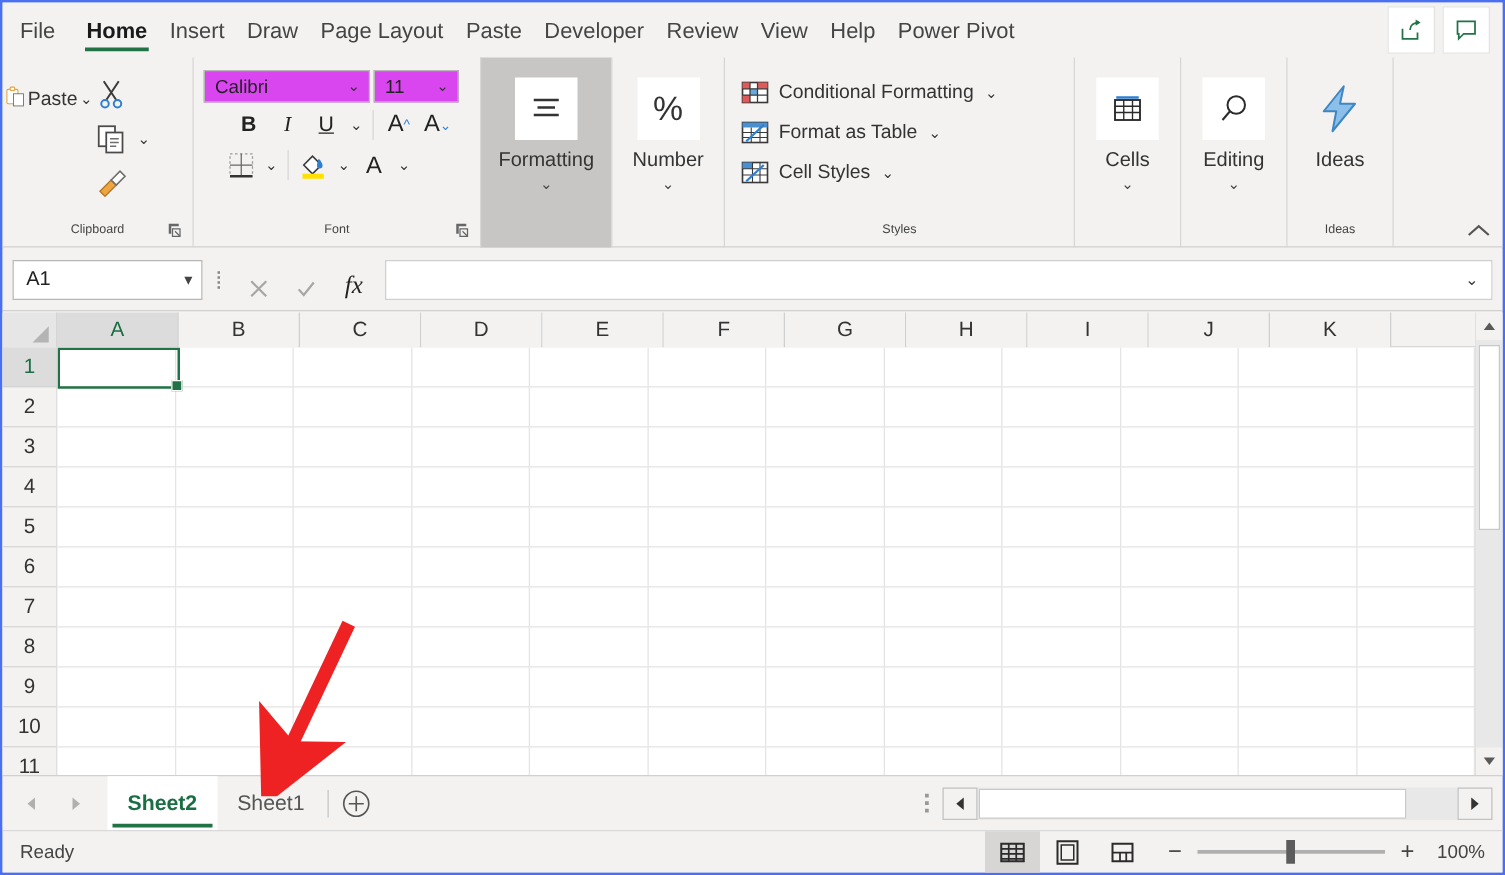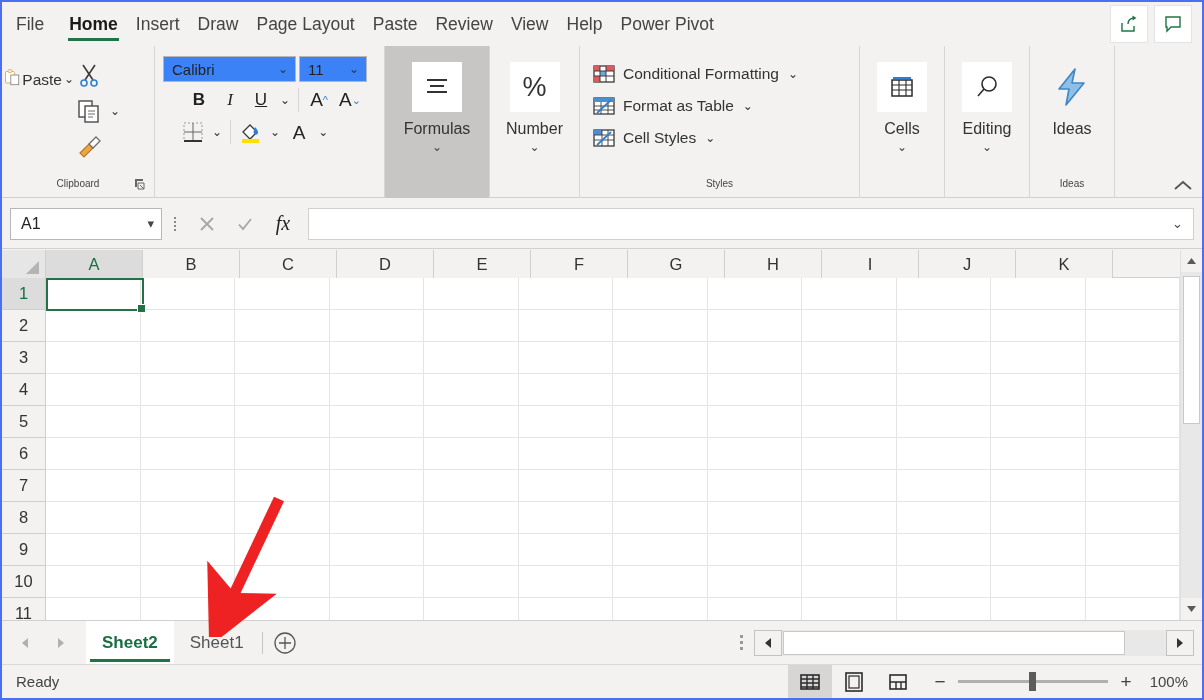--- a/index.html
+++ b/index.html
@@ -87,21 +87,21 @@
     display: flex; flex-direction: column; align-items: flex-start;
     padding-top: 8px; gap: 6px;
   }
   .clip-row { display: flex; align-items: center; gap: 6px; height: 30px; }
 
   
   .g-font { width: 230px; }
   .font-rows { display: flex; flex-direction: column; padding: 4px 6px 0 8px; gap: 4px; width: 100%; }
   .font-row { display: flex; align-items: center; gap: 3px; }
   .combo {
-    height: 26px; background: #3b82f6; border: 1px solid #b7b7b7;
+    height: 26px; background: #d946ef; border: 1px solid #b7b7b7;
     display: flex; align-items: center; justify-content: space-between;
     padding: 0 5px 0 8px; font-size: 15px; color: #222;
   }
   .combo.fontname { width: 133px; }
   .combo.fontsize { width: 68px; }
   .fbtn {
     min-width: 28px; height: 28px;
     display: flex; align-items: center; justify-content: center;
     font-size: 17px; color: #222;
   }
@@ -151,21 +151,21 @@
     display: flex; align-items: center; justify-content: space-between;
     padding: 0 7px 0 10px; font-size: 16px; color: #222;
   }
   .fb-dots {
     width: 26px; display: flex; align-items: center; justify-content: center;
     flex-direction: column; gap: 2px;
   }
   .fb-dots i { width: 2px; height: 2px; background: #888; display: block; }
   .fb-btns { display: flex; align-items: center; gap: 0; }
   .fb-btn {
-    width: 38px; height: 32px; display: flex; align-items: center; justify-content: center;
+    width: 38px; height: 32px; display: flex; align-items: flex-end; justify-content: center;
     font-size: 19px; color: #a6a6a6;
   }
   .fb-btn.fx { color: #222; font-style: italic; font-family: "Liberation Serif", serif; font-size: 20px; }
   .fb-input {
     flex: 1; height: 32px; background: #fff; border: 1px solid #d0d0d0;
     margin-left: 6px; display: flex; align-items: center; justify-content: flex-end;
     padding: 0 10px;
   }
   .fb-caret { font-size: 13px; color: #444; }
 
@@ -324,20 +324,23 @@
         <span>Insert</span>
       </div>
     <div class="tab">
         <span>Draw</span>
       </div>
     <div class="tab">
         <span>Page Layout</span>
       </div>
     <div class="tab">
         <span>Paste</span>
+      </div>
+    <div class="tab">
+        <span>Developer</span>
       </div>
     <div class="tab">
         <span>Review</span>
       </div>
     <div class="tab">
         <span>View</span>
       </div>
     <div class="tab">
         <span>Help</span>
       </div>
@@ -462,31 +465,41 @@
               </svg>
             </div>
             <span class="caret">⌄</span>
             <div class="fbtn">
               <span style="font-size:19px;display:block;line-height:17px">A</span>
             </div>
             <span class="caret">⌄</span>
           </div>
         </div>
       </div>
+      <div class="group-label withdlg">
+        <span>Font</span>
+        <span class="dlg">
+          <svg width="12" height="12" viewBox="0 0 12 12">
+              <path d="M1 1h8v2H3v6H1z" fill="#666"></path>
+              <path d="M4 5h6v6H4z" fill="none" stroke="#666" stroke-width="1"></path>
+              <path d="M10 11 6 7" stroke="#666" stroke-width="1"></path>
+            </svg>
+        </span>
+      </div>
     </div>
 
     <div class="group g-align">
       <div class="group-body">
         <div class="collapsed">
           <div class="bigicon">
             <svg width="30" height="30" viewBox="0 0 30 30">
                 <path d="M5 8h20 M8 14h14 M5 20h20" stroke="#333" stroke-width="2"></path>
               </svg>
           </div>
-          <span class="clabel">Formulas</span>
+          <span class="clabel">Formatting</span>
           <span class="ccaret">⌄</span>
         </div>
       </div>
       <div class="group-label"></div>
     </div>
 
     <div class="group g-number">
       <div class="group-body">
         <div class="collapsed">
           <div class="bigicon">

